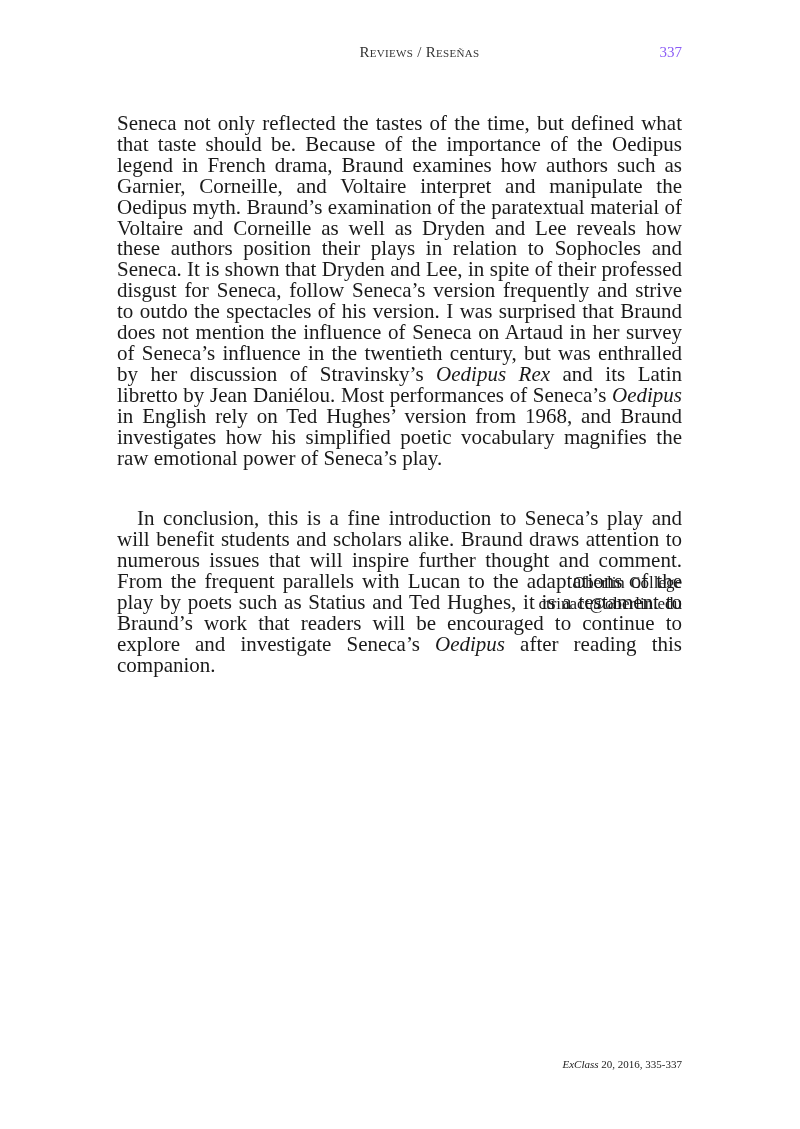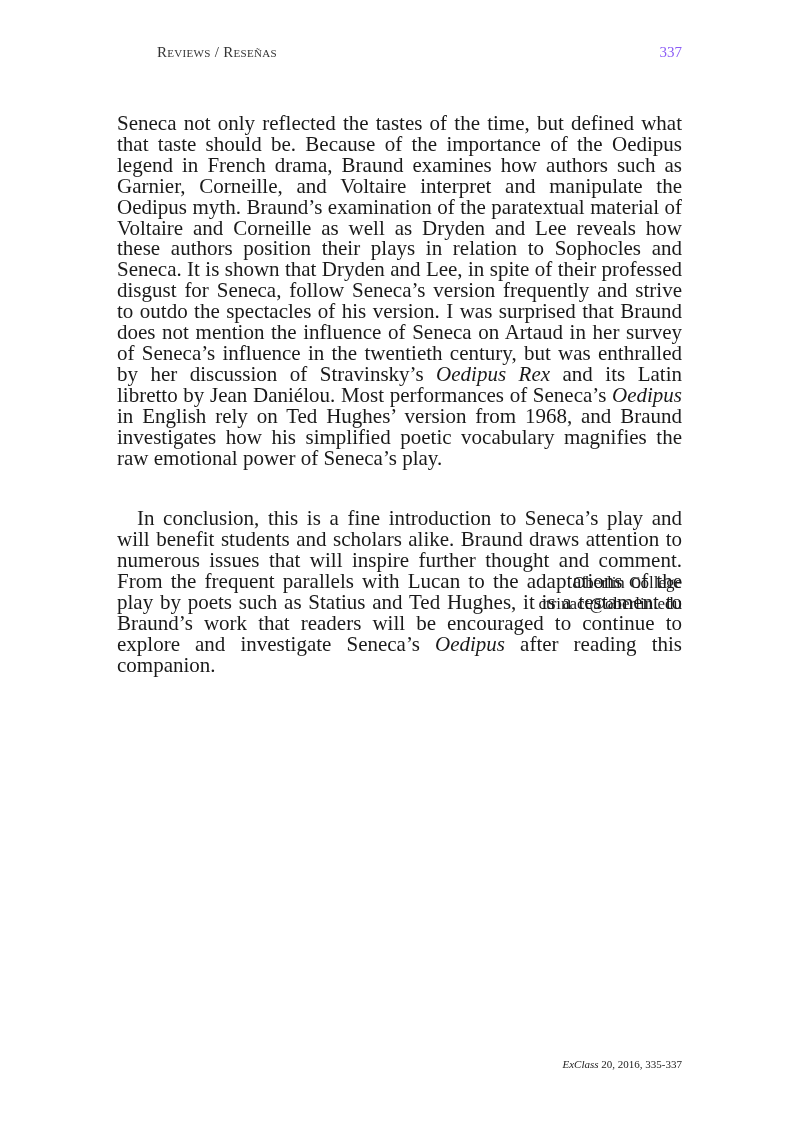--- a/index.html
+++ b/index.html
@@ -20,21 +20,21 @@
       top: 44px;
       left: 117px;
       width: 565px;
       height: 22px;
       font-size: 15px;
     }
     .running-head {
       position: absolute;
       left: 0;
       right: 0;
-      text-align: left;
+      text-align: center;
       font-variant: small-caps;
       letter-spacing: 0.3px;
       color: #333;
       padding-left: 40px;
     }
     .page-number {
       position: absolute;
       right: 0;
       top: 0;
       color: #8b5cf6;

